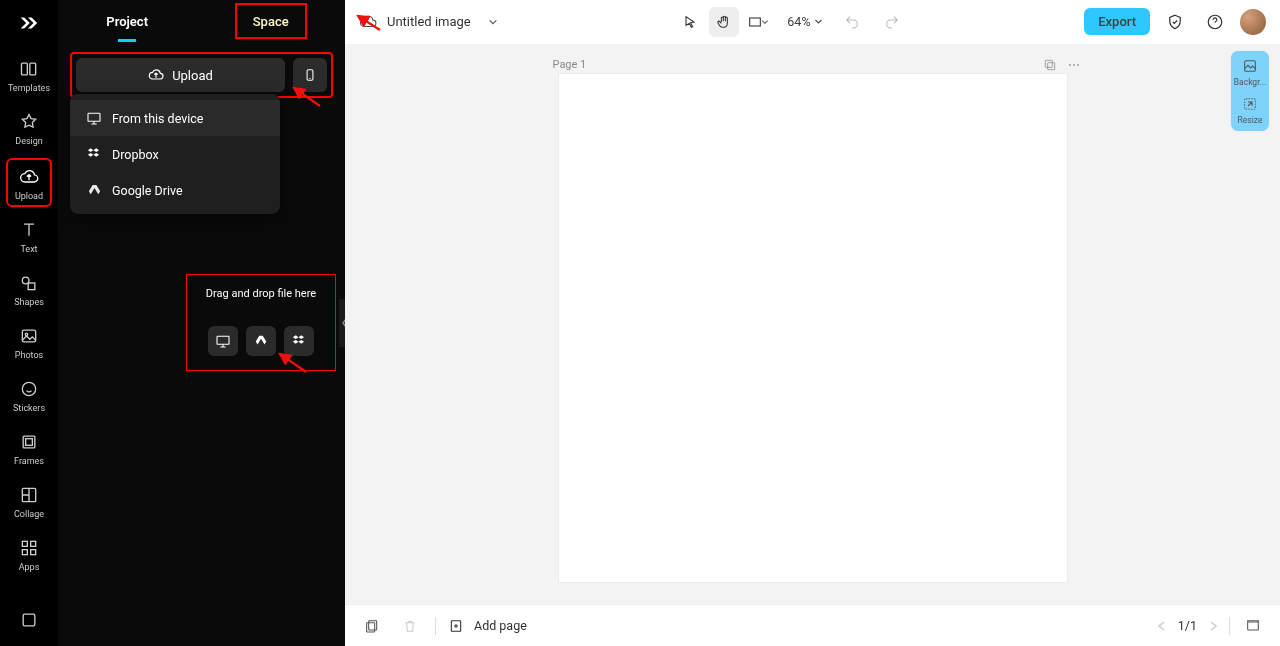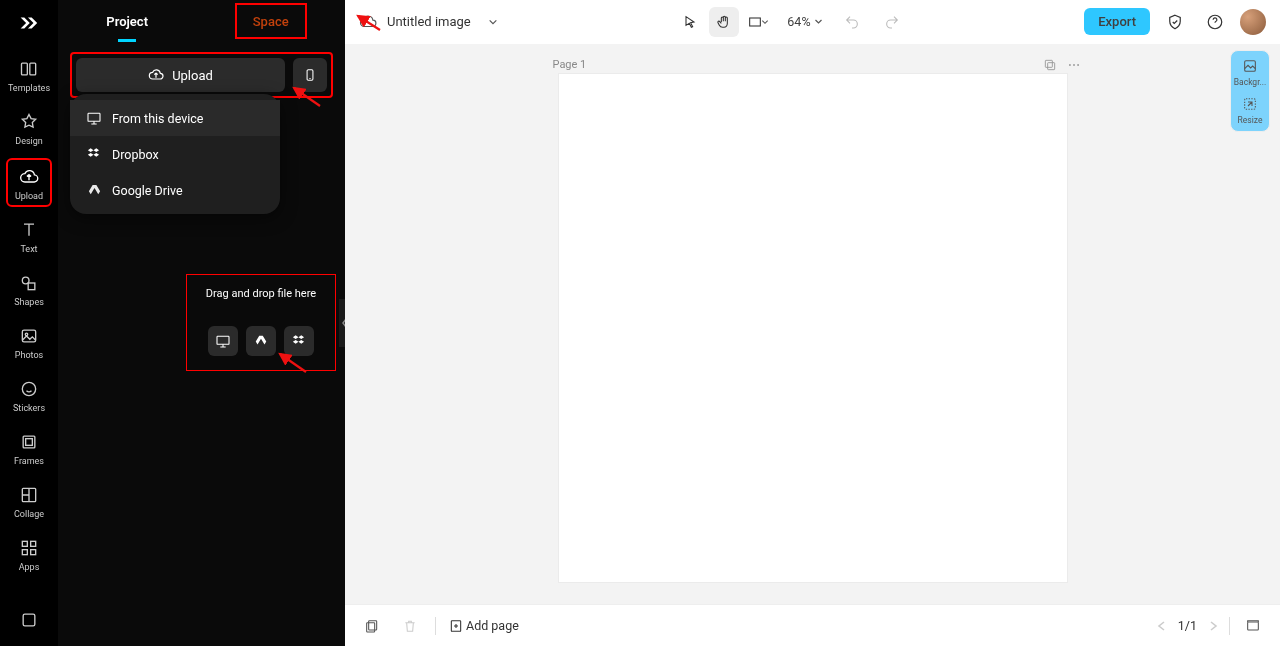--- a/index.html
+++ b/index.html
@@ -13,28 +13,28 @@
 .rail-item { width: 46px; display:flex; flex-direction: column; align-items:center; padding: 6px 0; margin-bottom: 6px; cursor:pointer; border-radius:6px; }
 .rail-item.active { border: 2px solid #f00; padding: 6px 0 4px; }
 .rail-item .ri-icon { width:22px; height:22px; display:flex; align-items:center; justify-content:center; margin-bottom:3px; }
 .rail-item .ri-label { font-size: 9px; color:#ccc; }
 .rail-bottom { position:absolute; bottom: 16px; width:46px; display:flex; justify-content:center; }
 
 
 .panel { width: 287px; background: #0a0a0a; color: #fff; display:flex; flex-direction:column; position:relative; }
 .tabs { display:flex; height: 42px; align-items:center; justify-content:space-around; }
 .tab { font-size: 13px; font-weight: 600; color: #fff; position:relative; padding: 0 10px; height: 42px; display:flex; align-items:center; cursor:pointer; }
-.tab.inactive { color: #c2410c; font-weight: 500; border: 2px solid #f00; padding: 12px 16px; height: 36px; }
+.tab.inactive { color: #fef9c3; font-weight: 500; border: 2px solid #f00; padding: 12px 16px; height: 36px; }
 .tab-underline { position:absolute; bottom:0; left:50%; transform:translateX(-50%); width: 18px; height: 3px; background:#00d4ff; }
 
 .upload-row { display:flex; gap:8px; margin: 10px 12px 0; padding: 4px; border: 2px solid #f00; border-radius: 4px; }
 .upload-btn { flex:1; background:#2b2b2b; border:none; color:#fff; border-radius:6px; height: 34px; display:flex; align-items:center; justify-content:center; gap:8px; font-size:13px; cursor:pointer; }
 .upload-phone { width:34px; height:34px; background:#2b2b2b; border:none; border-radius:6px; display:flex; align-items:center; justify-content:center; cursor:pointer; color:#fff; }
 
-.upload-menu { position:absolute; top: 94px; left: 12px; width: 210px; background:#1f1f1f; border-radius:16px; padding: 6px 0; box-shadow: 0 4px 16px rgba(0,0,0,.5); z-index:5; }
+.upload-menu { position:absolute; top: 94px; left: 12px; width: 210px; background:#1f1f1f; border-radius:8px; padding: 6px 0; box-shadow: 0 4px 16px rgba(0,0,0,.5); z-index:5; }
 .menu-item { display:flex; align-items:center; gap:10px; padding: 10px 16px; font-size:12.5px; color:#fff; cursor:pointer; }
 .menu-item:first-child { background:#2a2a2a; }
 .menu-item .mi-icon { width:16px; height:16px; display:flex; align-items:center; justify-content:center; }
 
 .dropzone { position:absolute; top: 274px; left: 128px; width: 150px; border: 1.5px solid #f00; padding: 12px 8px 14px; text-align:center; }
 .dropzone-label { font-size: 11px; color:#fff; margin-bottom: 26px; }
 .dz-icons { display:flex; gap:8px; justify-content:center; }
 .dz-icon { width:30px; height:30px; background:#2b2b2b; border-radius:6px; display:flex; align-items:center; justify-content:center; color:#fff; cursor:pointer; }
 
 .arrow { position:absolute; pointer-events:none; }
@@ -61,21 +61,21 @@
 .page { position:absolute; top: 30px; left:50%; transform:translateX(-50%); width: 508px; height: 508px; background:#fff; box-shadow: 0 0 0 1px rgba(0,0,0,.03); }
 
 .right-tools { position:absolute; top: 6px; right: 10px; width: 40px; background:#7dd3fc; border:1px solid #eee; border-radius:8px; padding:6px 2px; display:flex; flex-direction:column; align-items:center; gap:8px; }
 .rt-item { display:flex; flex-direction:column; align-items:center; font-size:8.5px; color:#555; cursor:pointer; gap:2px; }
 .rt-item .rt-icon { width:18px; height:18px; display:flex; align-items:center; justify-content:center; }
 
 .bottombar { height: 42px; border-top:1px solid #eee; display:flex; align-items:center; padding: 0 14px; gap:12px; font-size:12.5px; color:#333; }
 .bb-btn { width:26px; height:26px; border:none; background:transparent; display:flex; align-items:center; justify-content:center; cursor:pointer; color:#555; border-radius:4px; }
 .bb-btn.disabled { color:#ccc; cursor:default; }
 .vline { width:1px; height:18px; background:#ddd; }
-.addpage { display:flex; align-items:center; gap:2px; cursor:pointer; }
+.addpage { display:flex; align-items:center; gap:10px; cursor:pointer; }
 .page-nav { display:flex; align-items:center; gap:10px; margin-left:auto; }
 .page-nav .pn-btn { color:#ccc; cursor:pointer; }
 
 svg { display:block; }
 </style>
 </head>
 <body>
 
 <div class="app">
 

